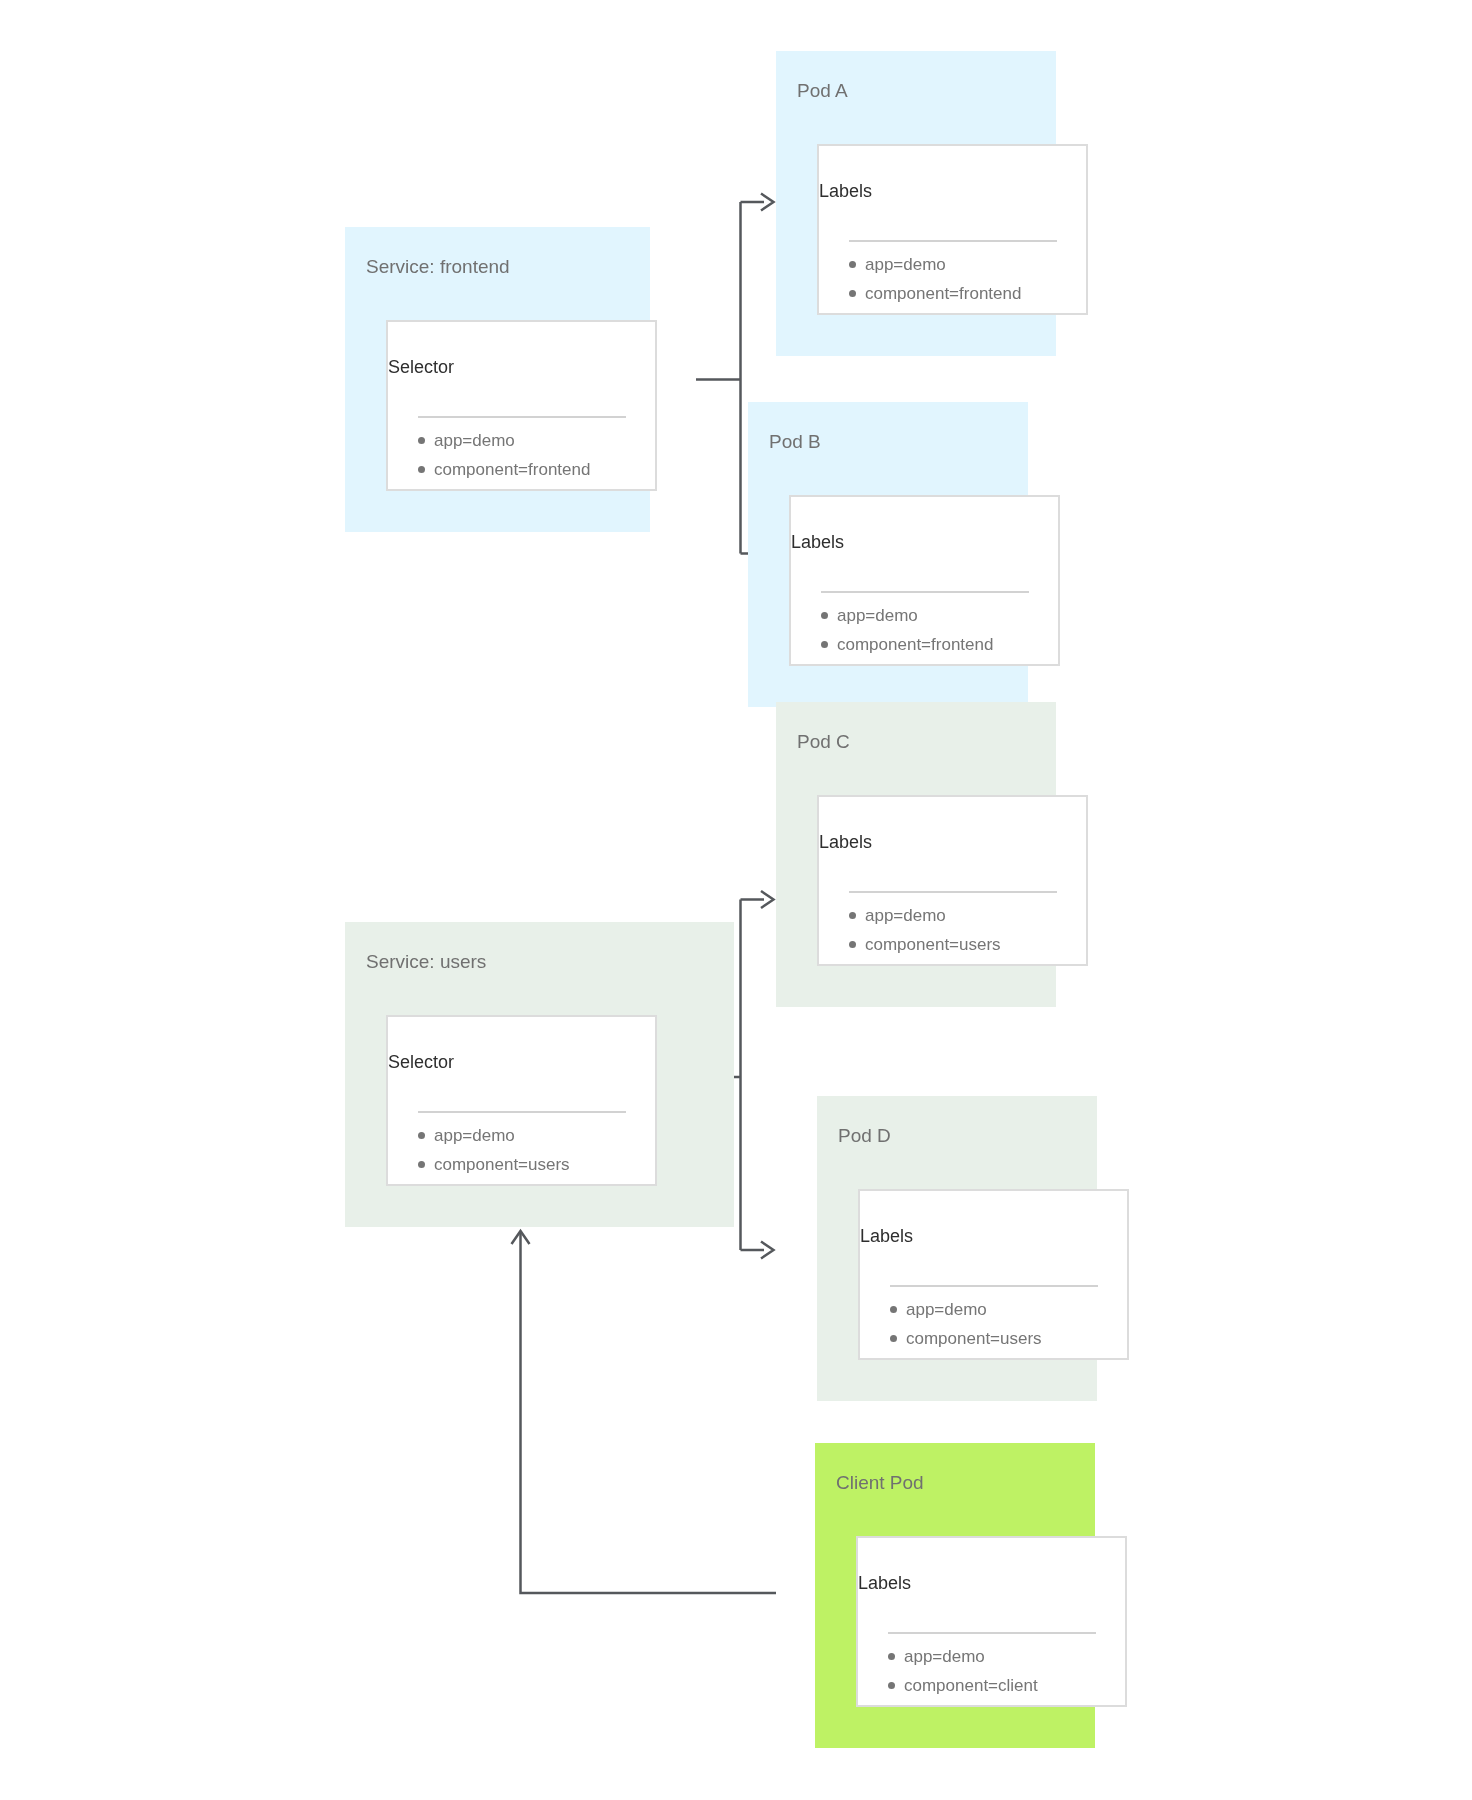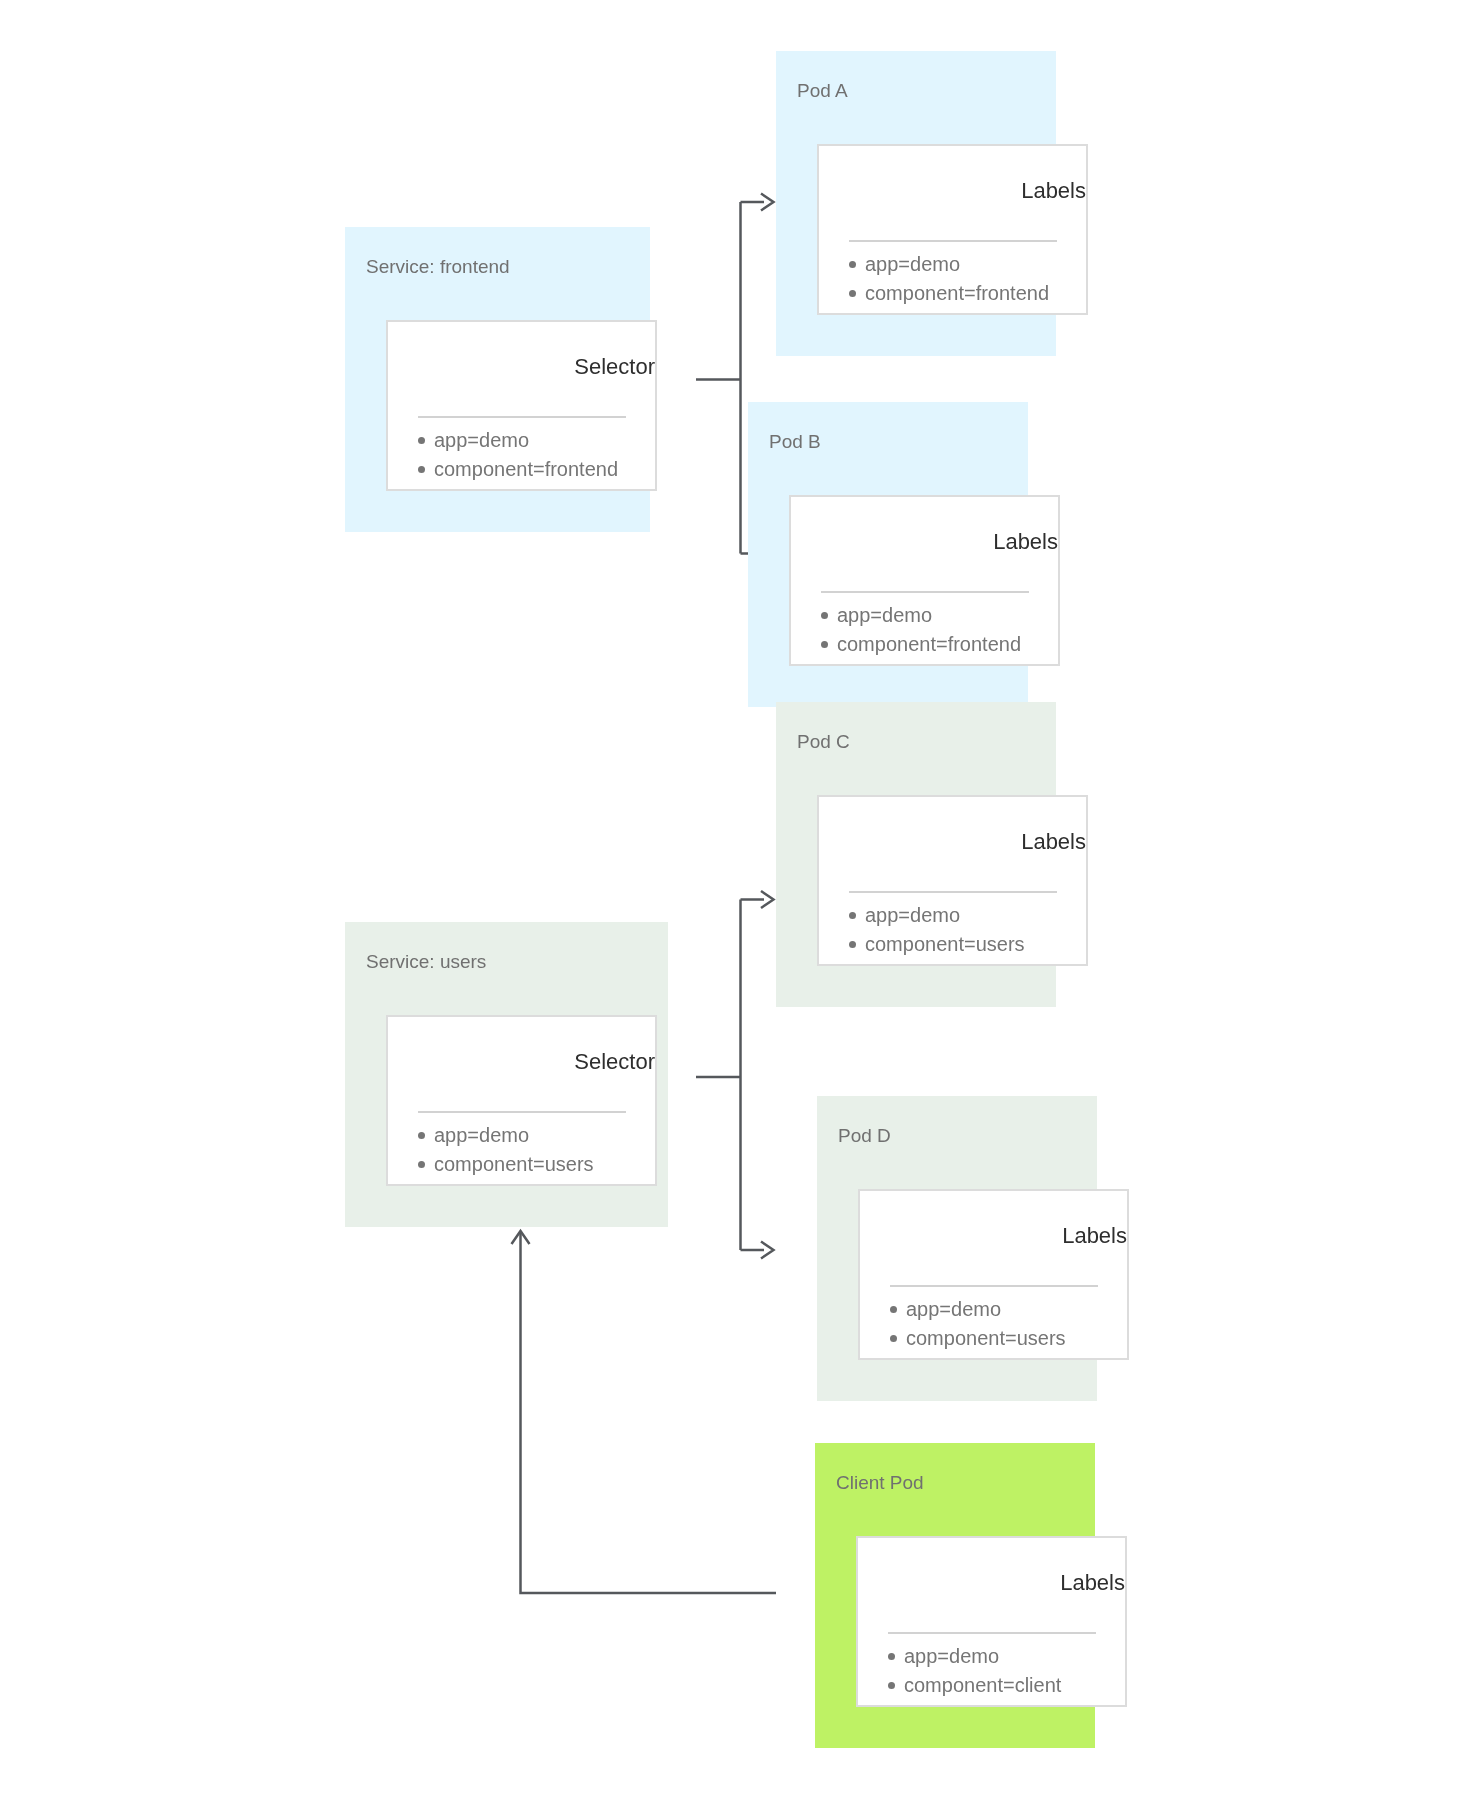--- a/index.html
+++ b/index.html
@@ -19,42 +19,42 @@
   .group-title {
     position: absolute; left: 21px; top: 28px;
     font-size: 19px; line-height: 23px; color: #707070;
   }
   .card {
     position: absolute; left: 41px; top: 93px;
     width: 271px; height: 171px; box-sizing: border-box;
     background: #ffffff; border: 2px solid #dcdcdc;
   }
   .card-title {
-    margin: 32px 0 0; text-align: right;
-    font-size: 22px; line-height: 26px; font-weight: 400; color: #2e2e2e;
+    margin: 32px 0 0; text-align: left;
+    font-size: 18px; line-height: 26px; font-weight: 400; color: #2e2e2e;
   }
   .separator {
     width: 208px; height: 0;
     border-top: 2px solid #d2d2d2;
     margin: 36px auto 0;
   }
   .labels {
     list-style: none; margin: 8px 0 0; padding: 0 0 0 46px;
-    font-size: 20px; line-height: 29px; color: #757575;
+    font-size: 17px; line-height: 29px; color: #757575;
   }
   .labels li { position: relative; }
   .labels li::before {
     content: ""; position: absolute; left: -16px; top: 11px;
     width: 7px; height: 7px; border-radius: 50%; background: #757575;
   }
   #service-frontend { left: 345px; top: 227px; width: 305px; }
   #pod-a            { left: 776px; top: 51px; }
   #pod-b            { left: 748px; top: 402px; }
   #pod-c            { left: 776px; top: 702px; }
-  #service-users    { left: 345px; top: 922px; width: 323px; }
+  #service-users    { left: 345px; top: 922px; width: 389px; }
   #pod-d            { left: 776px; top: 1096px; margin-left: 41px; }
   #client-pod       { left: 776px; top: 1443px; }
 </style>
 </head>
 <body>
 
 <div class="canvas">
 
   <svg class="connectors" width="1472" height="1800" viewBox="0 0 1472 1800">
 

